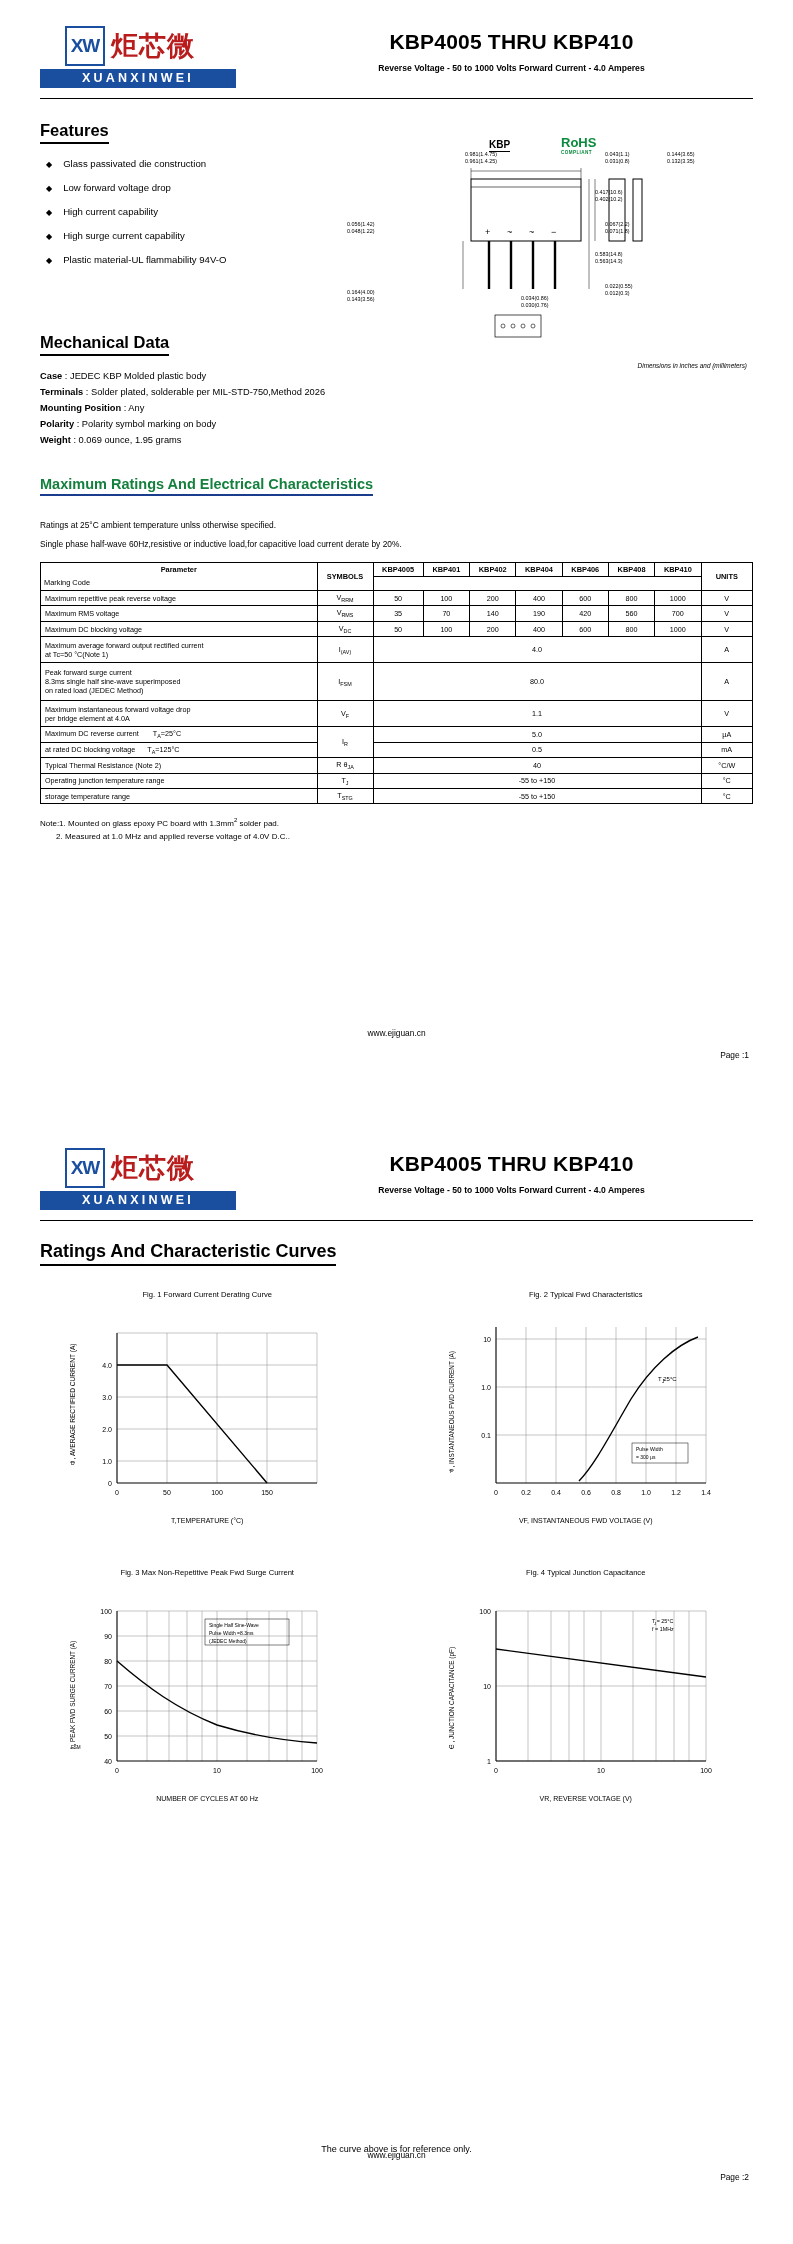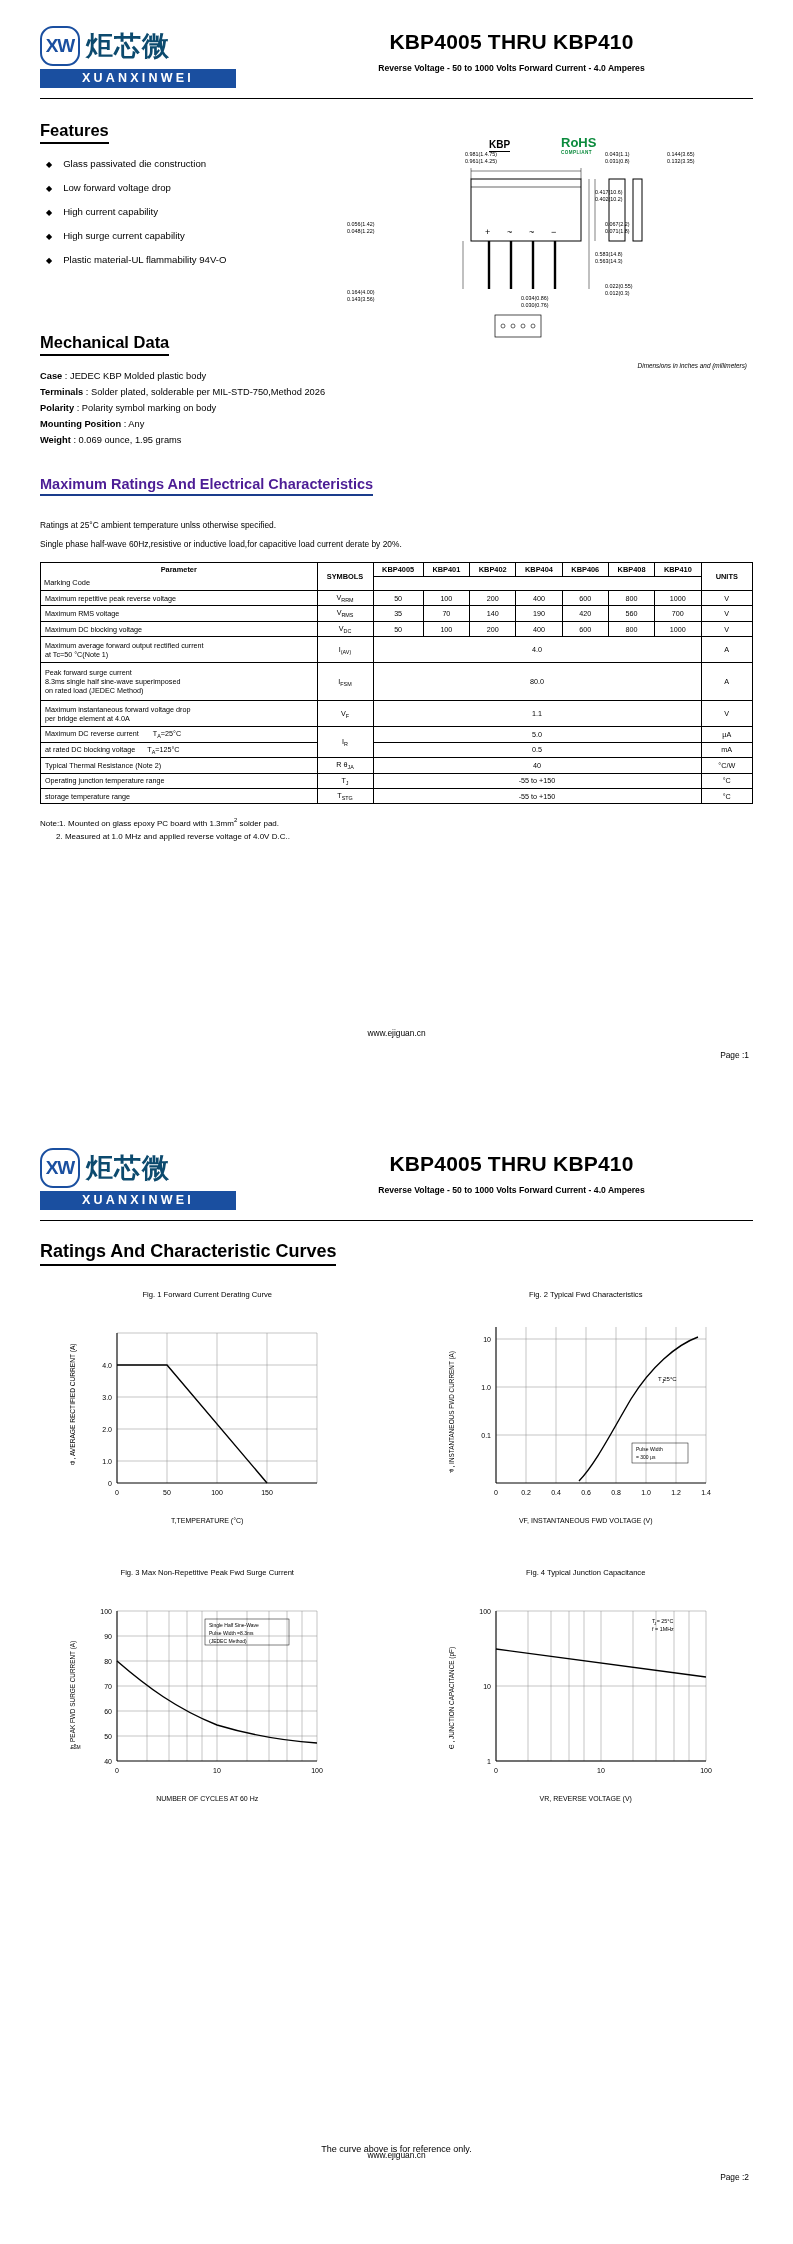--- a/index.html
+++ b/index.html
@@ -21,31 +21,32 @@
   .pg-header {
     display: flex;
     align-items: flex-start;
     padding-top: 26px;
   }
   .logo-wrap { width: 230px; flex: 0 0 230px; }
   .logo-row { display: flex; align-items: center; gap: 6px; }
   .logo-mark {
     width: 40px; height: 40px;
     border: 2px solid #1a4fa0;
-    border-radius: 13px;
+    border-radius: 0;
     color: #1a4fa0;
     font-weight: bold;
     font-size: 19px;
     display: flex; align-items: center; justify-content: center;
     letter-spacing: -1px;
+    margin-left: 25px;
   }
   .logo-cn {
     font-size: 27px;
     font-weight: bold;
-    color: #0c4a6e;
+    color: #b91c1c;
     letter-spacing: 1px;
     font-family: "DejaVu Sans", sans-serif;
   }
   .logo-bar {
     margin-top: 3px;
     background: #1a4fa0;
     color: #fff;
     font-size: 12.5px;
     letter-spacing: 3.2px;
     text-align: center;
@@ -124,21 +125,21 @@
     right: 6px; bottom: -2px;
   }
 
   
   .mech { margin-top: 4px; }
   .mech-list { margin-top: 13px; font-size: 9.3px; line-height: 1.72; }
   .mech-list b { font-weight: bold; }
 
   
   .ratings-head { margin-top: 26px; }
-  .ratings-head .h-underline { font-size: 14.5px; color: #4c1d95; border-bottom-color:#1a3c8c;}
+  .ratings-head .h-underline { font-size: 14.5px; color: #15803d; border-bottom-color:#1a3c8c;}
   .ratings-note { font-size: 8.4px; margin-top: 24px; }
   .ratings-note.second { margin-top: 9px; }
 
   table.specs {
     width: 100%;
     border-collapse: collapse;
     margin-top: 13px;
     font-size: 7.2px;
   }
   table.specs th, table.specs td {
@@ -297,22 +298,22 @@
       <div class="dim" style="left:178px; top:178px;"><span>0.034(0.86)</span><br><span>0.030(0.76)</span></div>
       <div class="pkg-note">Dimensions in inches and (millimeters)</div>
     </div>
   </div>
 
   <div class="mech" style="margin-top:66px;">
     <span class="h-underline">Mechanical Data</span>
     <div class="mech-list">
       <div><b>Case</b> <span>: JEDEC KBP Molded plastic body</span></div>
       <div><b>Terminals</b> <span>: Solder plated, solderable per MIL-STD-750,Method 2026</span></div>
+      <div><b>Mounting Position</b> <span>: Any</span></div>
       <div><b>Polarity</b> <span>: Polarity symbol  marking on body</span></div>
-      <div><b>Mounting Position</b> <span>: Any</span></div>
       <div><b>Weight</b> <span>: 0.069 ounce, 1.95 grams</span></div>
     </div>
   </div>
 
   <div class="ratings-head">
     <span class="h-underline">Maximum Ratings And Electrical Characteristics</span>
     <div class="ratings-note">Ratings at 25°C ambient temperature unlss otherwise specified.</div>
     <div class="ratings-note second">Single phase half-wave 60Hz,resistive or inductive load,for capacitive load current derate by 20%.</div>
 
     <table class="specs">

